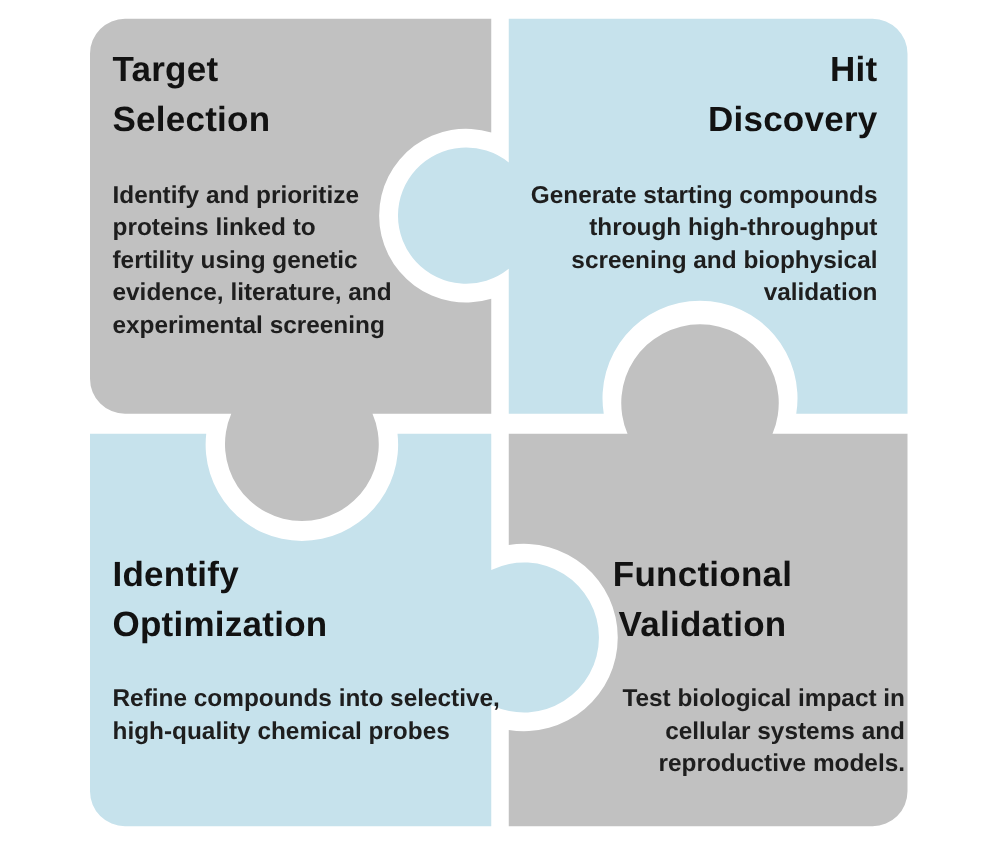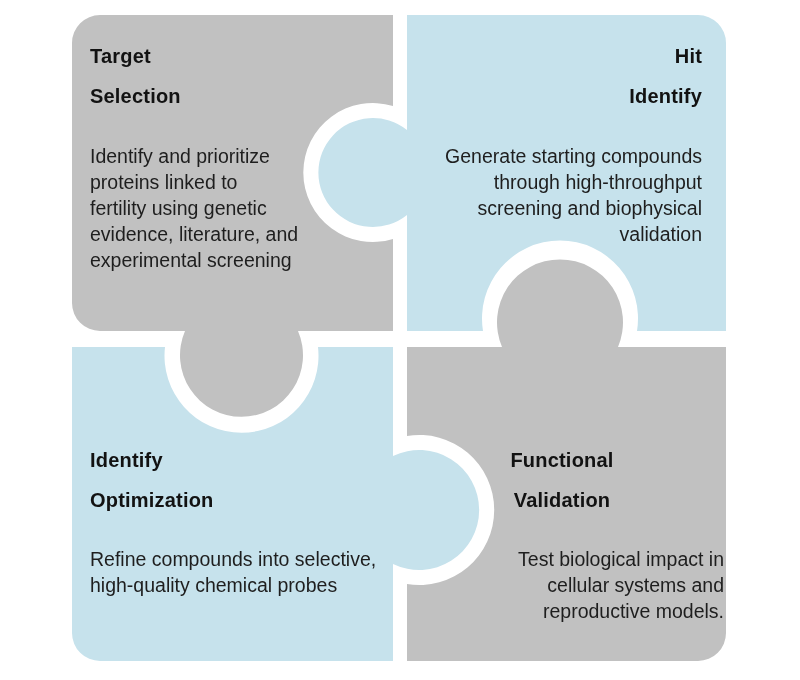--- a/index.html
+++ b/index.html
@@ -18,30 +18,30 @@
   .stage svg {
     position: absolute;
     top: 0;
     left: 0;
   }
   .txt {
     position: absolute;
     white-space: pre-line;
   }
   .title {
-    font-size: 20px;
+    font-size: 28px;
     line-height: 40px;
     font-weight: 700;
     color: #121212;
     letter-spacing: 0.2px;
   }
   .body {
     font-size: 19.5px;
     line-height: 26px;
-    font-weight: 400;
+    font-weight: 700;
     color: #1e1e1e;
   }
   .align-right { text-align: right; }
   .align-left  { text-align: left; }
 
   
   .tl-title { left: 90px;  top: 36px;  width: 270px; }
   .tl-body  { left: 90px;  top: 143px; width: 270px; }
   .tr-title { right: 98px; top: 36px;  width: 300px; }
   .tr-body  { right: 98px; top: 143px; width: 300px; text-align: right; }
@@ -91,21 +91,21 @@
 
   <div class="txt title align-left tl-title">Target
 Selection</div>
   <div class="txt body align-left tl-body">Identify and prioritize
 proteins linked to
 fertility using genetic
 evidence, literature, and
 experimental screening</div>
 
   <div class="txt title align-right tr-title">Hit
-Identify</div>
+Discovery</div>
   <div class="txt body align-right tr-body">Generate starting compounds
 through high-throughput
 screening and biophysical
 validation</div>
 
   <div class="txt title align-left bl-title">Identify
 Optimization</div>
   <div class="txt body align-left bl-body">Refine compounds into selective,
 high-quality chemical probes</div>
 

